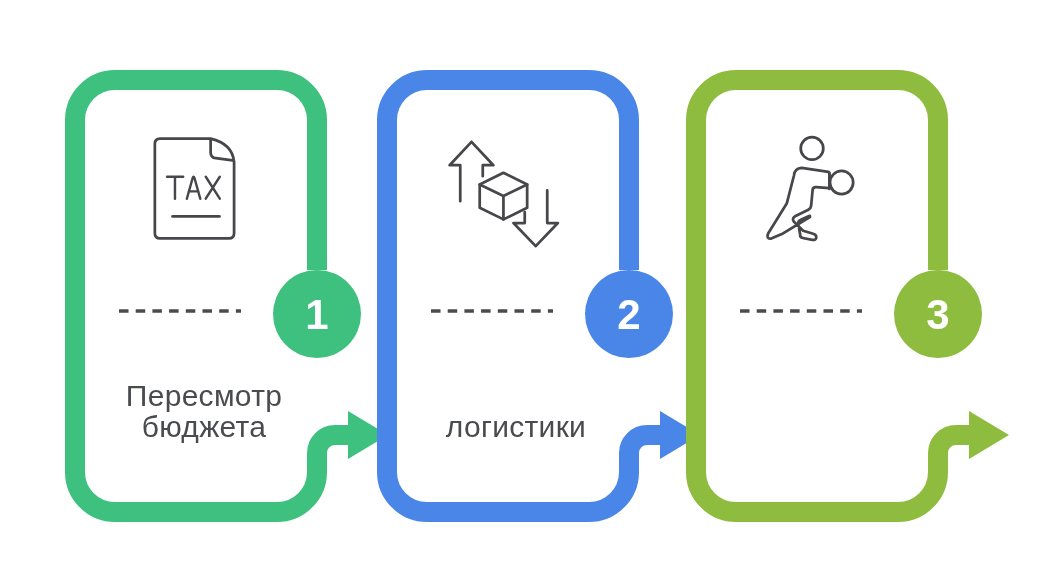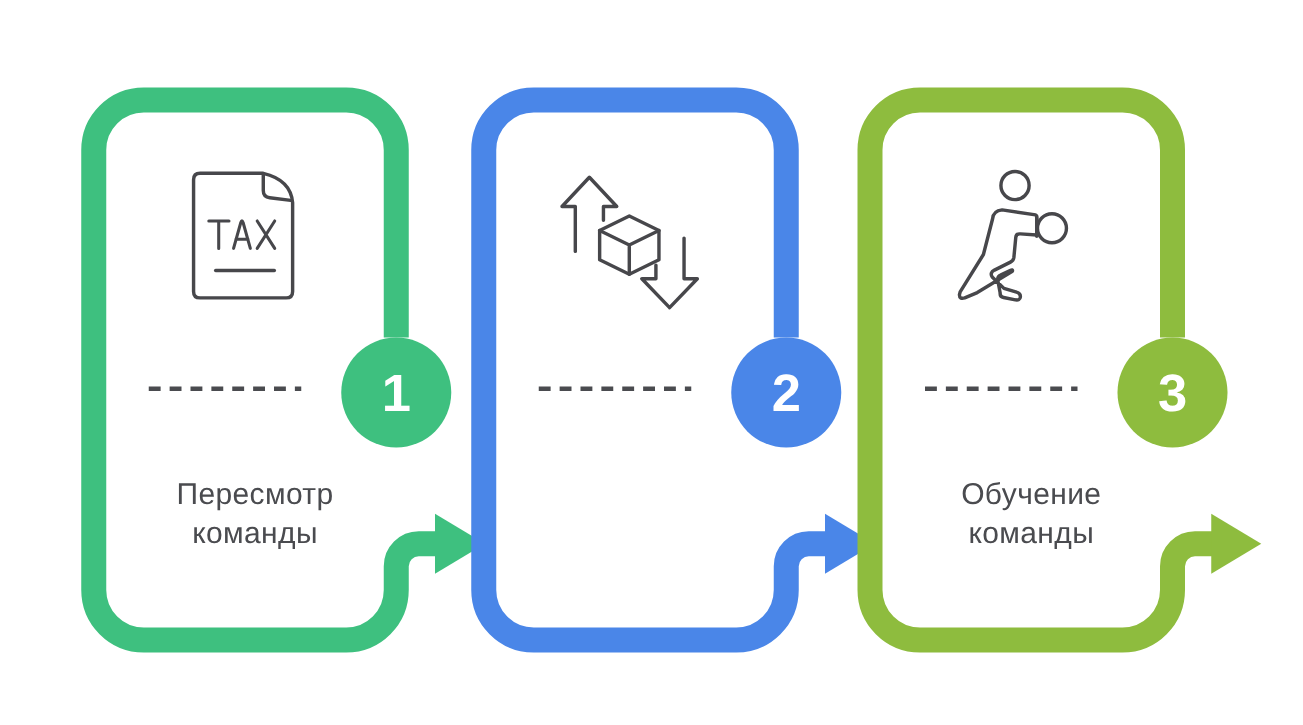--- a/index.html
+++ b/index.html
@@ -77,21 +77,21 @@
     stroke:var(--icon-stroke);
     stroke-width:9;
     stroke-linejoin:round;
   }
   .label{
     position:absolute;
     left:8px;
     top:310px;
     width:262px;
     text-align:center;
-    font-size:24px;
+    font-size:30px;
     line-height:31px;
     letter-spacing:0.3px;
     color:var(--text);
   }
 </style>
 </head>
 <body>
 
 <div class="stage">
 
@@ -108,21 +108,21 @@
         <path class="ico" d="M228,35 H62 Q45,35 45,52 V345 Q45,362 62,362 H288 Q305,362 305,345 V112 Q300,52 228,35 Z"></path>
         <path class="ico" d="M228,38 V80 Q228,97 245,99 L300,106"></path>
         <path class="ico" style="stroke-width:8" d="M85,160 H138 M111,160 V232"></path>
         <path class="ico" style="stroke-width:8" d="M150,232 L169,164 Q172,155 175,164 L194,232 M156,208 H188"></path>
         <path class="ico" style="stroke-width:8" d="M212,160 L258,232 M258,160 L212,232"></path>
         <path class="ico" d="M103,290 H257"></path>
       </svg>
     </div>
     <div class="label">
       <span>Пересмотр</span><br>
-      <span>команды</span>
+      <span>бюджета</span>
     </div>
   </div>
 
   <div class="card" style="left: 377px; --accent: #4a86e8;">
     <svg class="frame" width="262" height="452" viewBox="0 0 262 452">
       <path class="border-path" d="M252,200 L252,50 A40,40 0 0 0 212,10 L50,10 A40,40 0 0 0 10,50 L10,402 A40,40 0 0 0 50,442 L212,442 A40,40 0 0 0 252,402 L252,383 A18,18 0 0 1 270,365 L289,365"></path>
       <polygon class="arrow-head" points="283,341 283,389 323,365"></polygon>
       <line class="dashes" x1="54" y1="241" x2="176" y2="241"></line>
       <circle class="badge" cx="252" cy="244" r="44"></circle>
       <text class="num" x="252" y="259">2</text>
@@ -130,38 +130,35 @@
     <div class="icon-box">
       <svg width="146" height="128" viewBox="0 0 480 420">
         <path class="ico" d="M83,240 V122 H48 L120,45 L192,122 H157 V158"></path>
         <path class="ico" d="M369,205 V312 H404 L331,388 L258,312 H295 V276"></path>
         <path class="ico-fill" d="M225,147 L303,185 L303,262 L225,300 L147,262 L147,185 Z"></path>
         <path class="ico" d="M147,185 L225,223 L303,185 M225,223 V300"></path>
       </svg>
     </div>
     <div class="label">
       <br>
+      <span>логистики</span>
     </div>
   </div>
 
   <div class="card" style="left: 686px; --accent: #8ebc3e;">
     <svg class="frame" width="262" height="452" viewBox="0 0 262 452">
       <path class="border-path" d="M252,200 L252,50 A40,40 0 0 0 212,10 L50,10 A40,40 0 0 0 10,50 L10,402 A40,40 0 0 0 50,442 L212,442 A40,40 0 0 0 252,402 L252,383 A18,18 0 0 1 270,365 L289,365"></path>
       <polygon class="arrow-head" points="283,341 283,389 323,365"></polygon>
       <line class="dashes" x1="54" y1="241" x2="176" y2="241"></line>
       <circle class="badge" cx="252" cy="244" r="44"></circle>
       <text class="num" x="252" y="259">3</text>
     </svg>
     <div class="icon-box">
       <svg width="119" height="128" viewBox="0 0 390 420">
         <circle class="ico" cx="177" cy="67" r="37"></circle>
         <circle class="ico" cx="274" cy="179" r="38"></circle>
         <path class="ico" d="M234,147 V200"></path>
         <path class="ico" d="M143,131 L231,144 Q234,146 234,152 L234,197 L191,194 Q180,193 179,203 L174,256 Q173,264 165,268 L123,289 Q110,296 117,307 L148,337 L181,347 Q192,350 191,360 Q190,369 178,367 L147,361 Q137,359 138,349 L132,317 Q130,306 139,302 L164,290 Q172,286 170,292 L78,348 L45,362 Q31,366 31,354 L33,346 L94,248 L118,155 Q120,133 143,131 Z"></path>
       </svg>
     </div>
-    <div class="label">
-      <span>Обучение</span><br>
-      <span>команды</span>
-    </div>
   </div>
 
 </div>
 
 </body></html>

